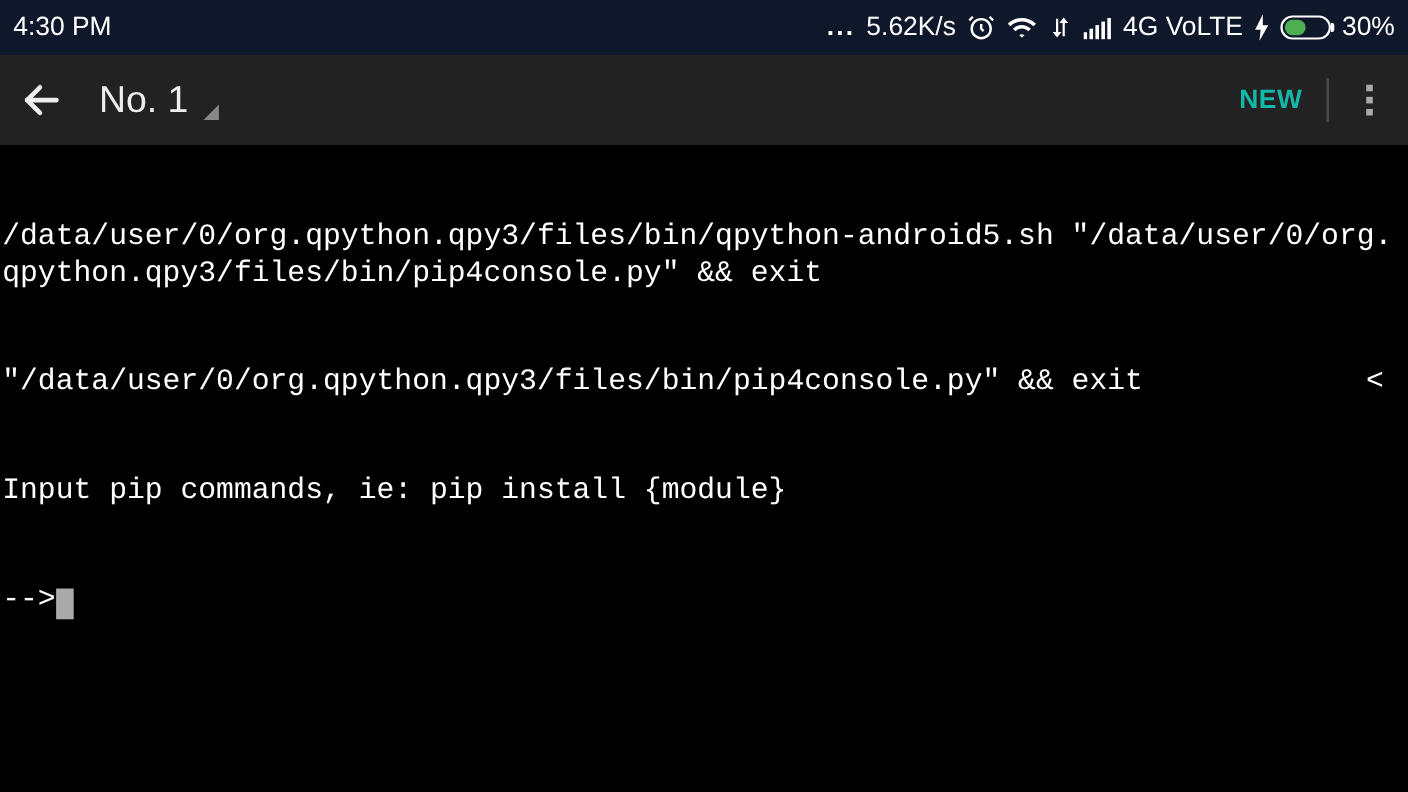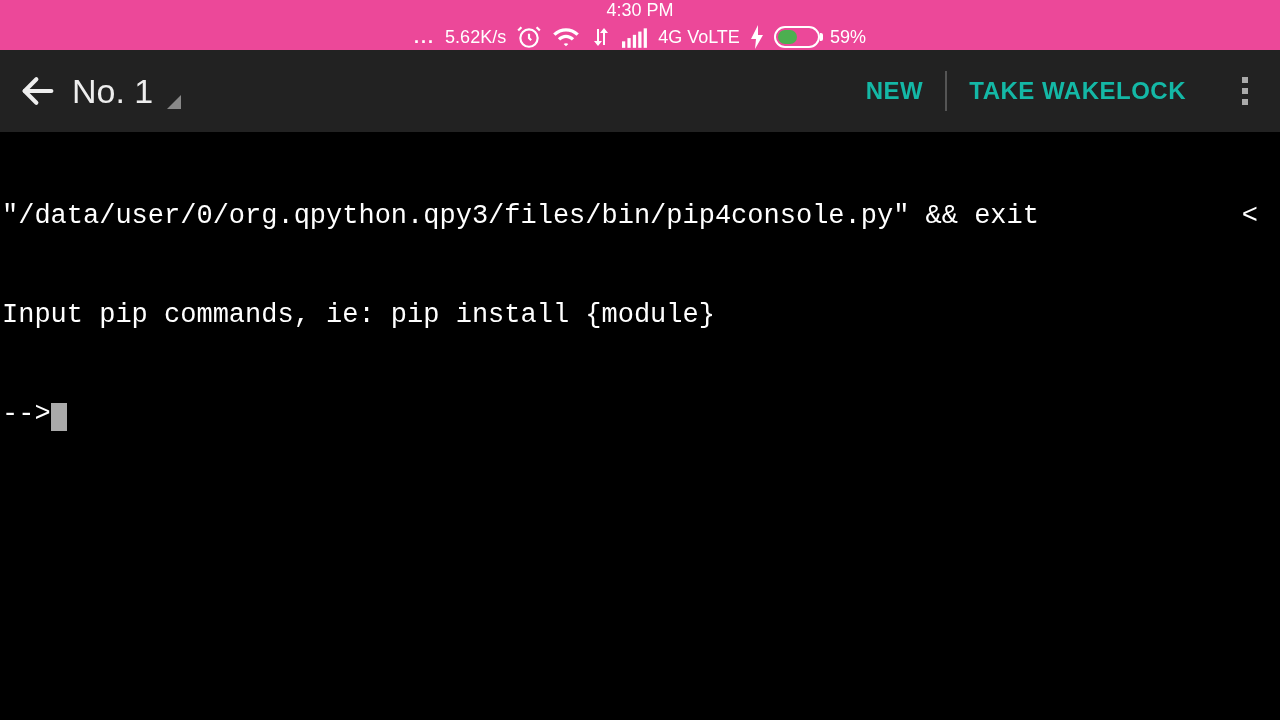--- a/index.html
+++ b/index.html
@@ -1,28 +1,27 @@
 <!DOCTYPE html>
 <html><head>
 <meta charset="utf-8">
 <style>
   * { margin: 0; padding: 0; box-sizing: border-box; }
   html, body { width: 1280px; height: 720px; overflow: hidden; background: #000; font-family: sans-serif; }
   
   .status-bar {
     height: 50px;
-    background: #ec4899;
+    background: #0f172a;
     color: #fff;
     display: flex;
     align-items: center;
     justify-content: space-between;
     padding: 0 12px;
-    font-size: 18px;
+    font-size: 24px;
     font-weight: 500;
-    flex-direction: column;
   }
   .status-left { display: flex; align-items: center; }
   .status-right { display: flex; align-items: center; gap: 10px; }
   .status-right svg { display: block; }
   .battery {
     width: 46px;
     height: 22px;
     border: 2px solid #fff;
     border-radius: 12px;
     position: relative;
@@ -58,21 +57,21 @@
   .back-btn {
     width: 56px;
     height: 56px;
     display: flex;
     align-items: center;
     justify-content: center;
     cursor: pointer;
   }
   .session-title {
     font-size: 34px;
-    margin-left: 6px;
+    margin-left: 24px;
     position: relative;
     padding-right: 28px;
   }
   .session-title::after {
     content: "";
     position: absolute;
     right: 0;
     bottom: 2px;
     width: 0; height: 0;
     border-left: 14px solid transparent;
@@ -164,46 +163,46 @@
         <rect x="15" y="5" width="3" height="15"></rect>
         <rect x="20" y="2" width="3" height="18"></rect>
       </svg>
     <span>4G VoLTE</span>
     <svg width="14" height="24" viewBox="0 0 12 24" fill="#fff">
         <path d="M7 0L0 14h5l-1 10 8-14H7l0-10z"></path>
       </svg>
     <div class="battery">
         <div class="battery-fill"></div>
       </div>
-    <span>59%</span>
+    <span>30%</span>
   </div>
 </div>
 
 <div class="app-bar">
   <div class="back-btn">
     <svg width="40" height="40" viewBox="0 0 24 24" fill="none" stroke="#eee" stroke-width="2.5" stroke-linecap="round" stroke-linejoin="round">
         <line x1="20" y1="12" x2="4" y2="12"></line>
         <polyline points="11 5 4 12 11 19"></polyline>
       </svg>
   </div>
   <div class="session-title">
     <span>No. 1</span>
   </div>
   <div class="app-bar-spacer"></div>
   <div class="app-bar-btn">NEW</div>
   <div class="divider"></div>
   <div class="divider"></div>
-  <div class="app-bar-btn">TAKE WAKELOCK</div>
   <div class="overflow-btn">
     <span></span>
     <span></span>
     <span></span>
   </div>
 </div>
 
 <div class="terminal">
+  <span class="term-line">/data/user/0/org.qpython.qpy3/files/bin/qpython-android5.sh "/data/user/0/org.qpython.qpy3/files/bin/pip4console.py" &amp;&amp; exit</span>
   <span class="term-line row3">
     <span>"/data/user/0/org.qpython.qpy3/files/bin/pip4console.py" &amp;&amp; exit</span>
     <span style="padding-right:20px;">&lt;</span>
   </span>
   <span class="term-line">Input pip commands, ie: pip install {module}</span>
   <span class="term-line"><span>--&gt;</span><span class="cursor"></span></span>
 </div>
 
 </body></html>

